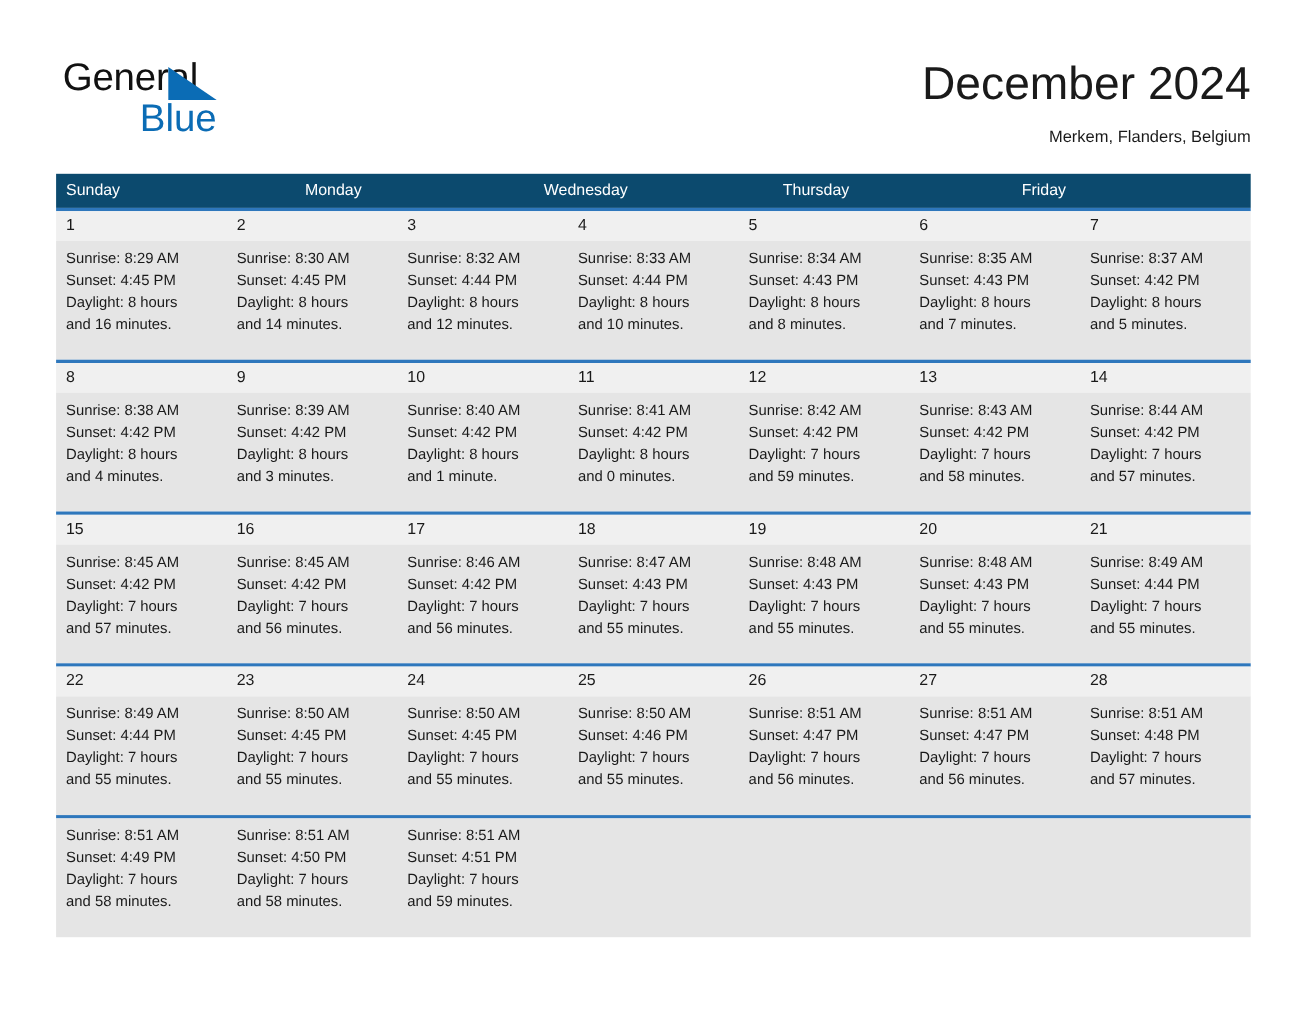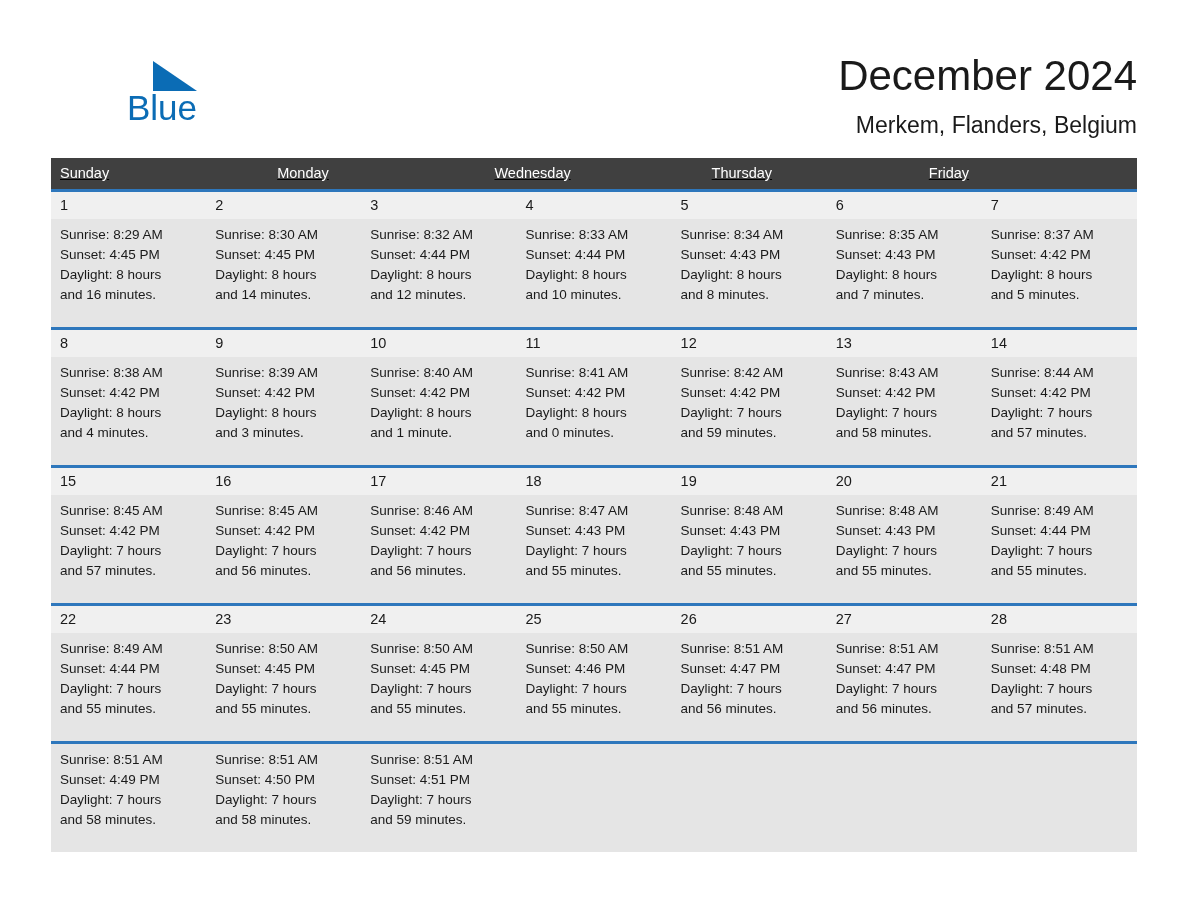--- a/index.html
+++ b/index.html
@@ -76,41 +76,40 @@
   }
   .cal-title {
     font-size: 42px;
     line-height: 52px;
     color: #1a1a1a;
     font-weight: 400;
     white-space: nowrap;
   }
   .cal-subtitle {
     margin-top: 9px;
-    font-size: 23px;
+    font-size: 15px;
     line-height: 28px;
     color: #1a1a1a;
     font-weight: 400;
     white-space: nowrap;
   }
 
   
   .calendar {
     position: absolute;
     left: 51px;
     top: 158px;
     width: 1086px;
   }
 
   .weekday-row {
     display: flex;
     width: 100%;
-    background: #404040;
+    background: #0c4a6e;
     height: 31px;
-    text-decoration: underline;
   }
   .weekday {
     flex: 1 1 0;
     min-width: 0;
     color: #ffffff;
     font-size: 14.5px;
     line-height: 31px;
     padding-left: 9px;
     box-sizing: border-box;
     white-space: nowrap;
@@ -162,20 +161,21 @@
   }
 </style>
 </head>
 <body>
 
 <div class="page">
 
   <div class="header">
 
     <div class="logo">
+      <span class="logo-general">General</span>
       <span class="logo-triangle"></span>
       <span class="logo-blue">Blue</span>
     </div>
 
     <div class="title-block">
       <div class="cal-title">December 2024</div>
       <div class="cal-subtitle">Merkem, Flanders, Belgium</div>
     </div>
 
   </div>

